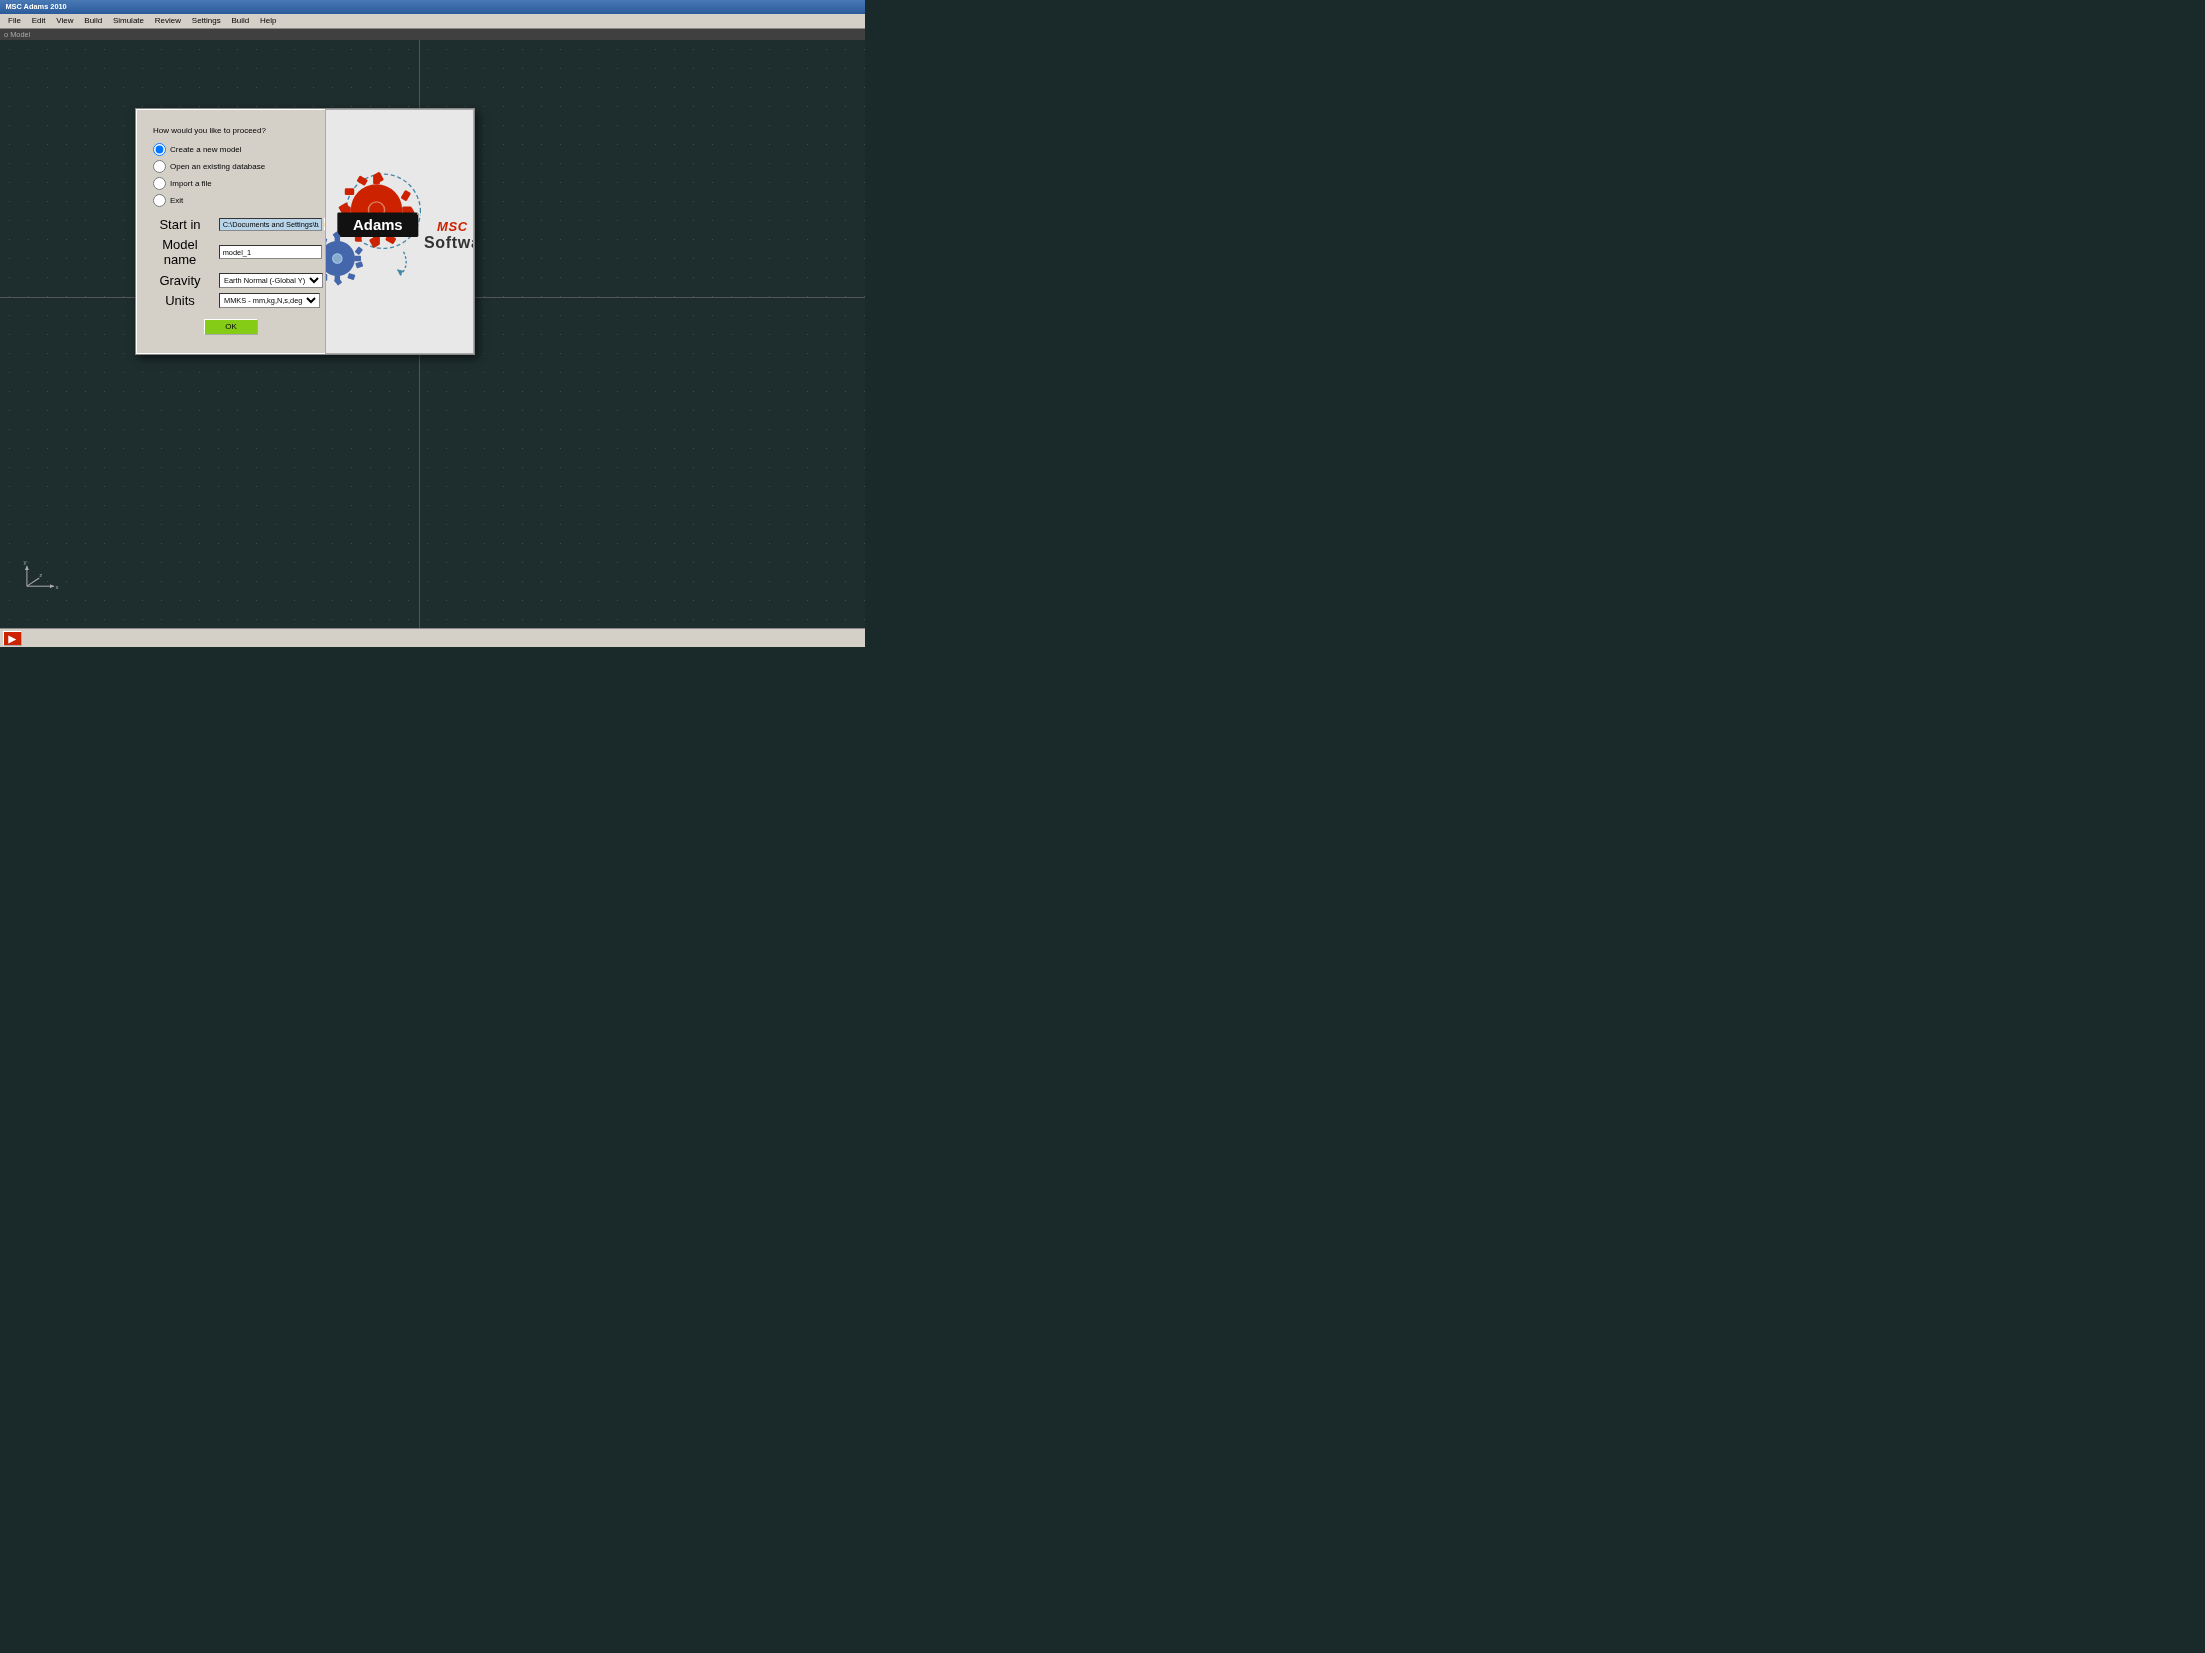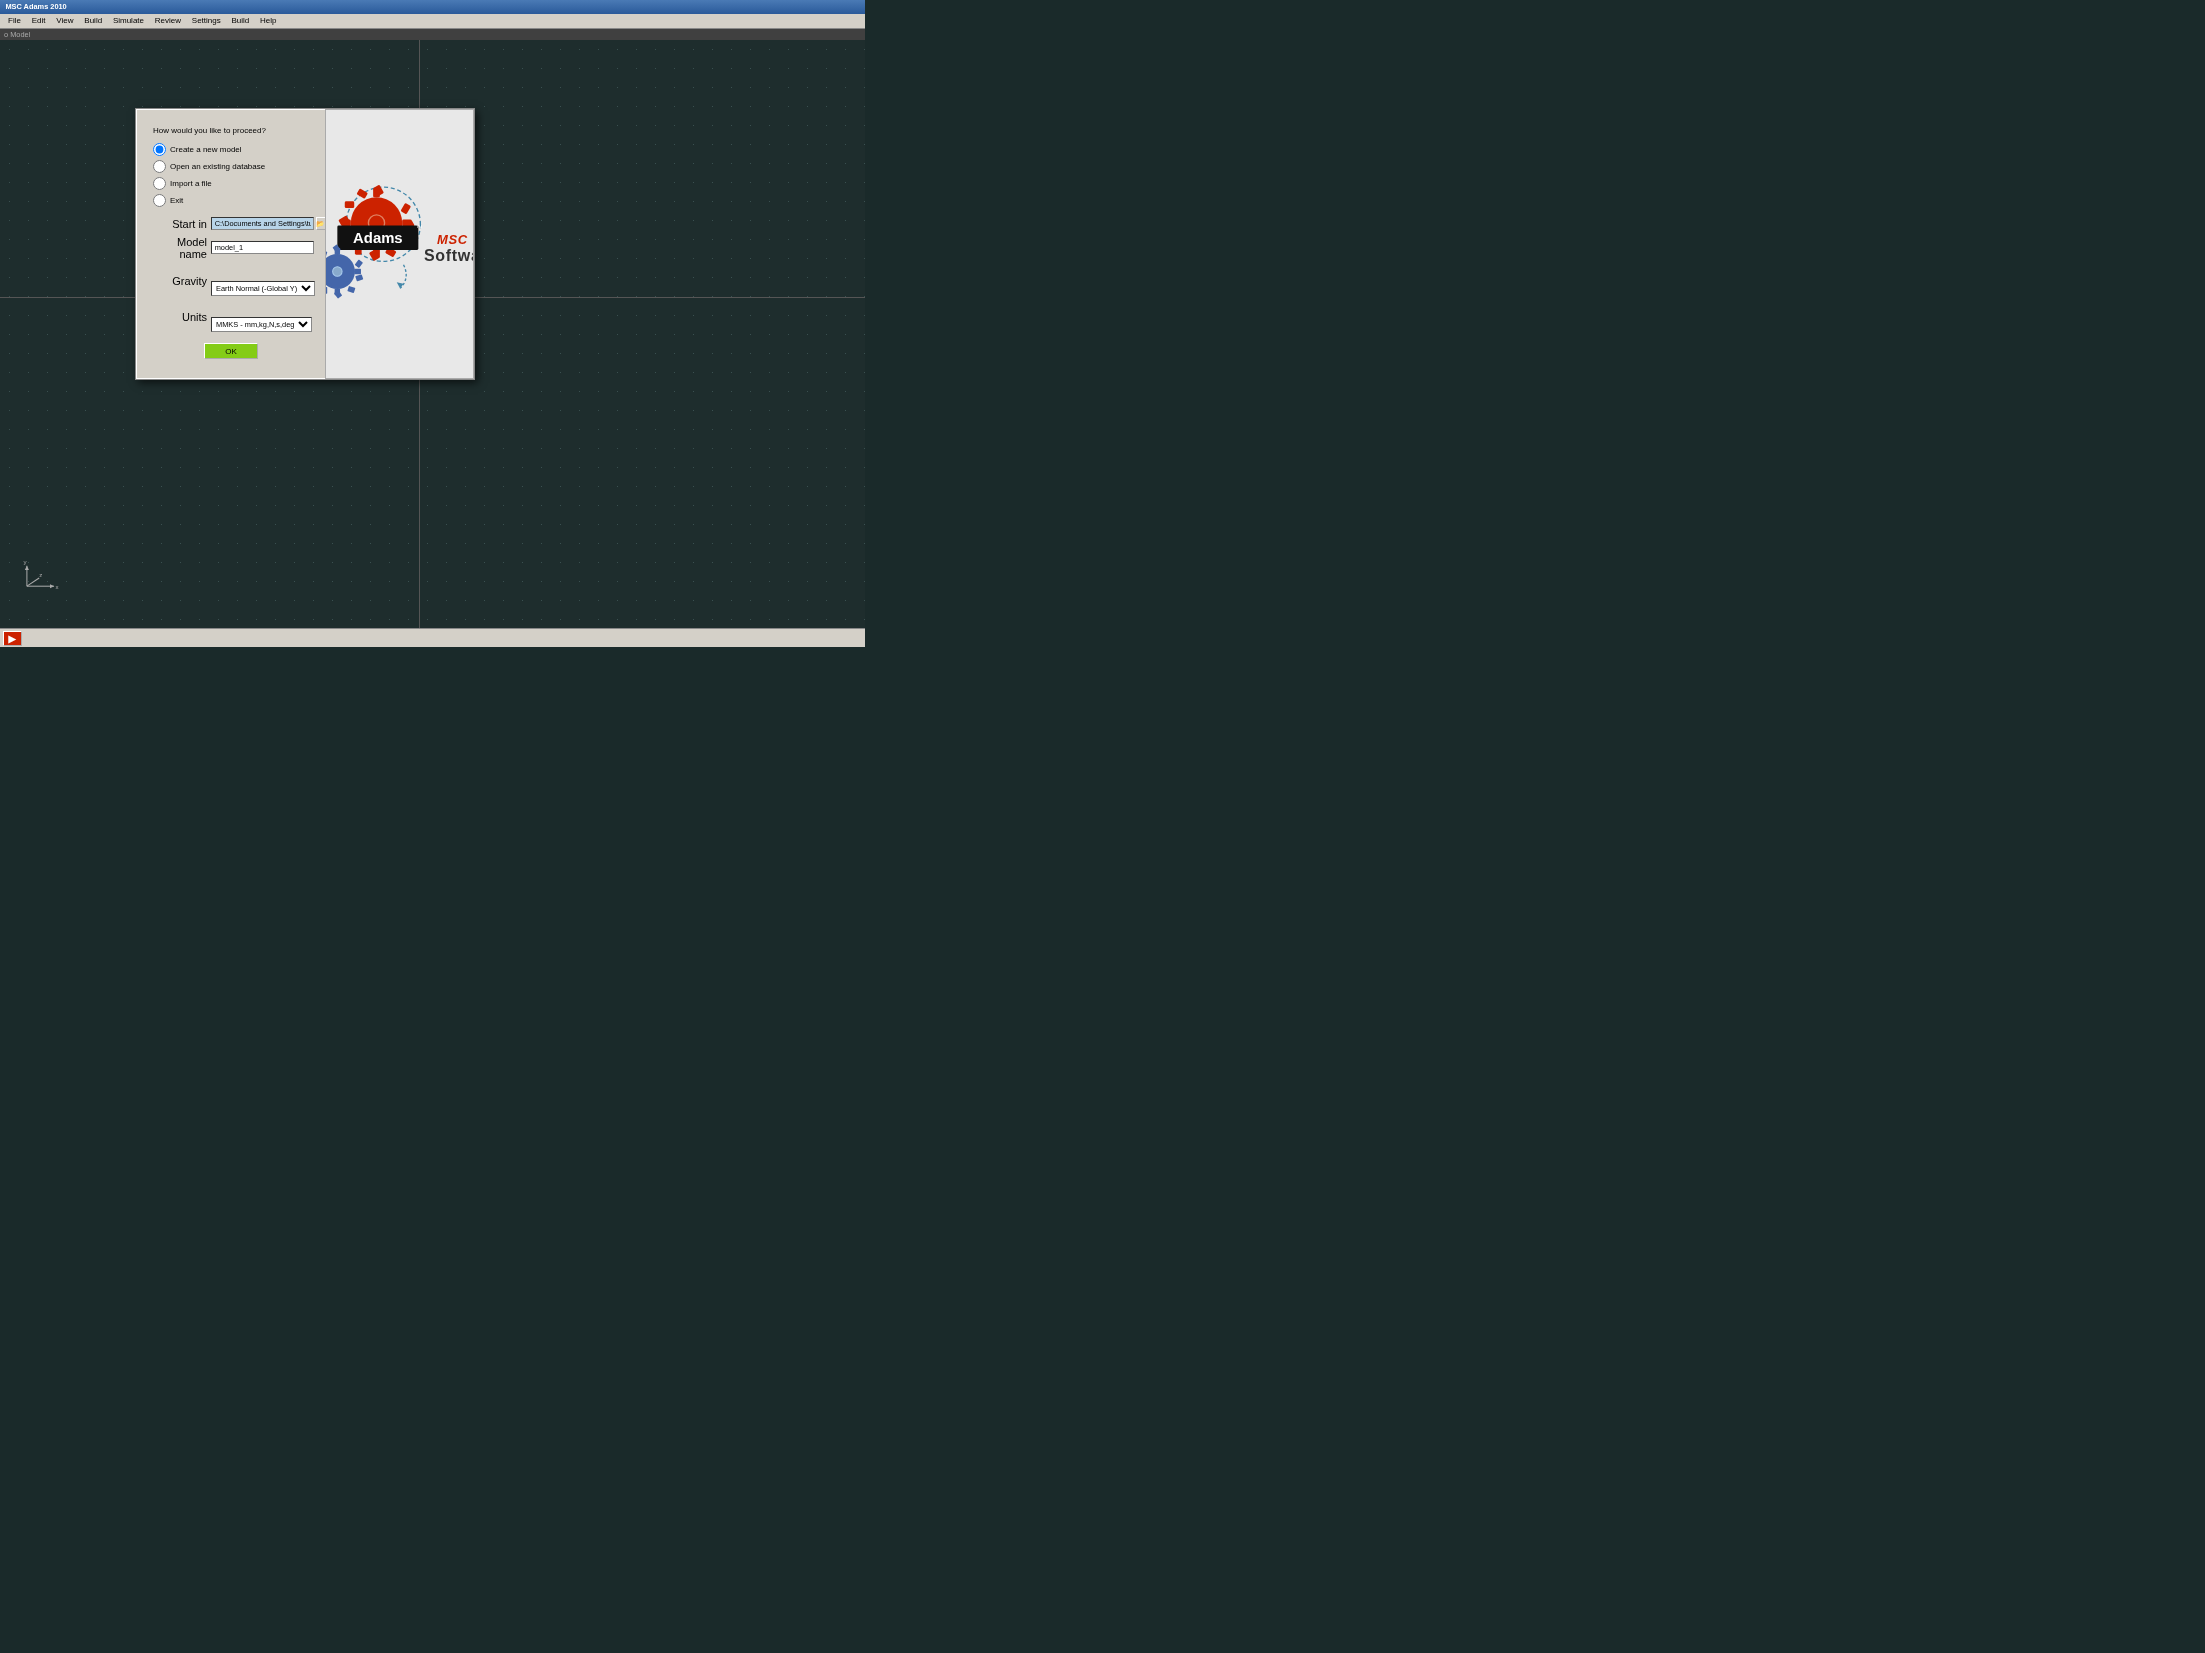--- a/index.html
+++ b/index.html
@@ -144,24 +144,24 @@
       margin-top: 9.5px;
     }
 
     .form-row {
       display: flex;
       align-items: center;
       margin-bottom: 5.4px;
     }
 
     .form-label {
-      font-size: 11px;
+      font-size: 13px;
       color: #000;
-      text-align: right;
-      margin-right: 4px;
+      text-align: center;
+      margin-right: 12px;
       min-width: 54px;
     }
 
     .form-input {
       flex: 1;
       height: 13.5px;
       border: 0.7px inset #888;
       background: white;
       font-size: 7.4px;
       padding: 0.7px 2.7px;
@@ -185,21 +185,20 @@
       margin-left: 1.4px;
     }
 
     .form-select {
       flex: 1;
       height: 15px;
       border: 0.7px inset #888;
       background: white;
       font-size: 7.4px;
       cursor: pointer;
-      margin-top: 16px;
     }
 
     #ok-btn {
       display: block;
       margin: 10.8px auto 2.7px auto;
       width: 54px;
       height: 16px;
       background: #84cc16;
       border: 1.4px outset #fff;
       font-size: 8px;

